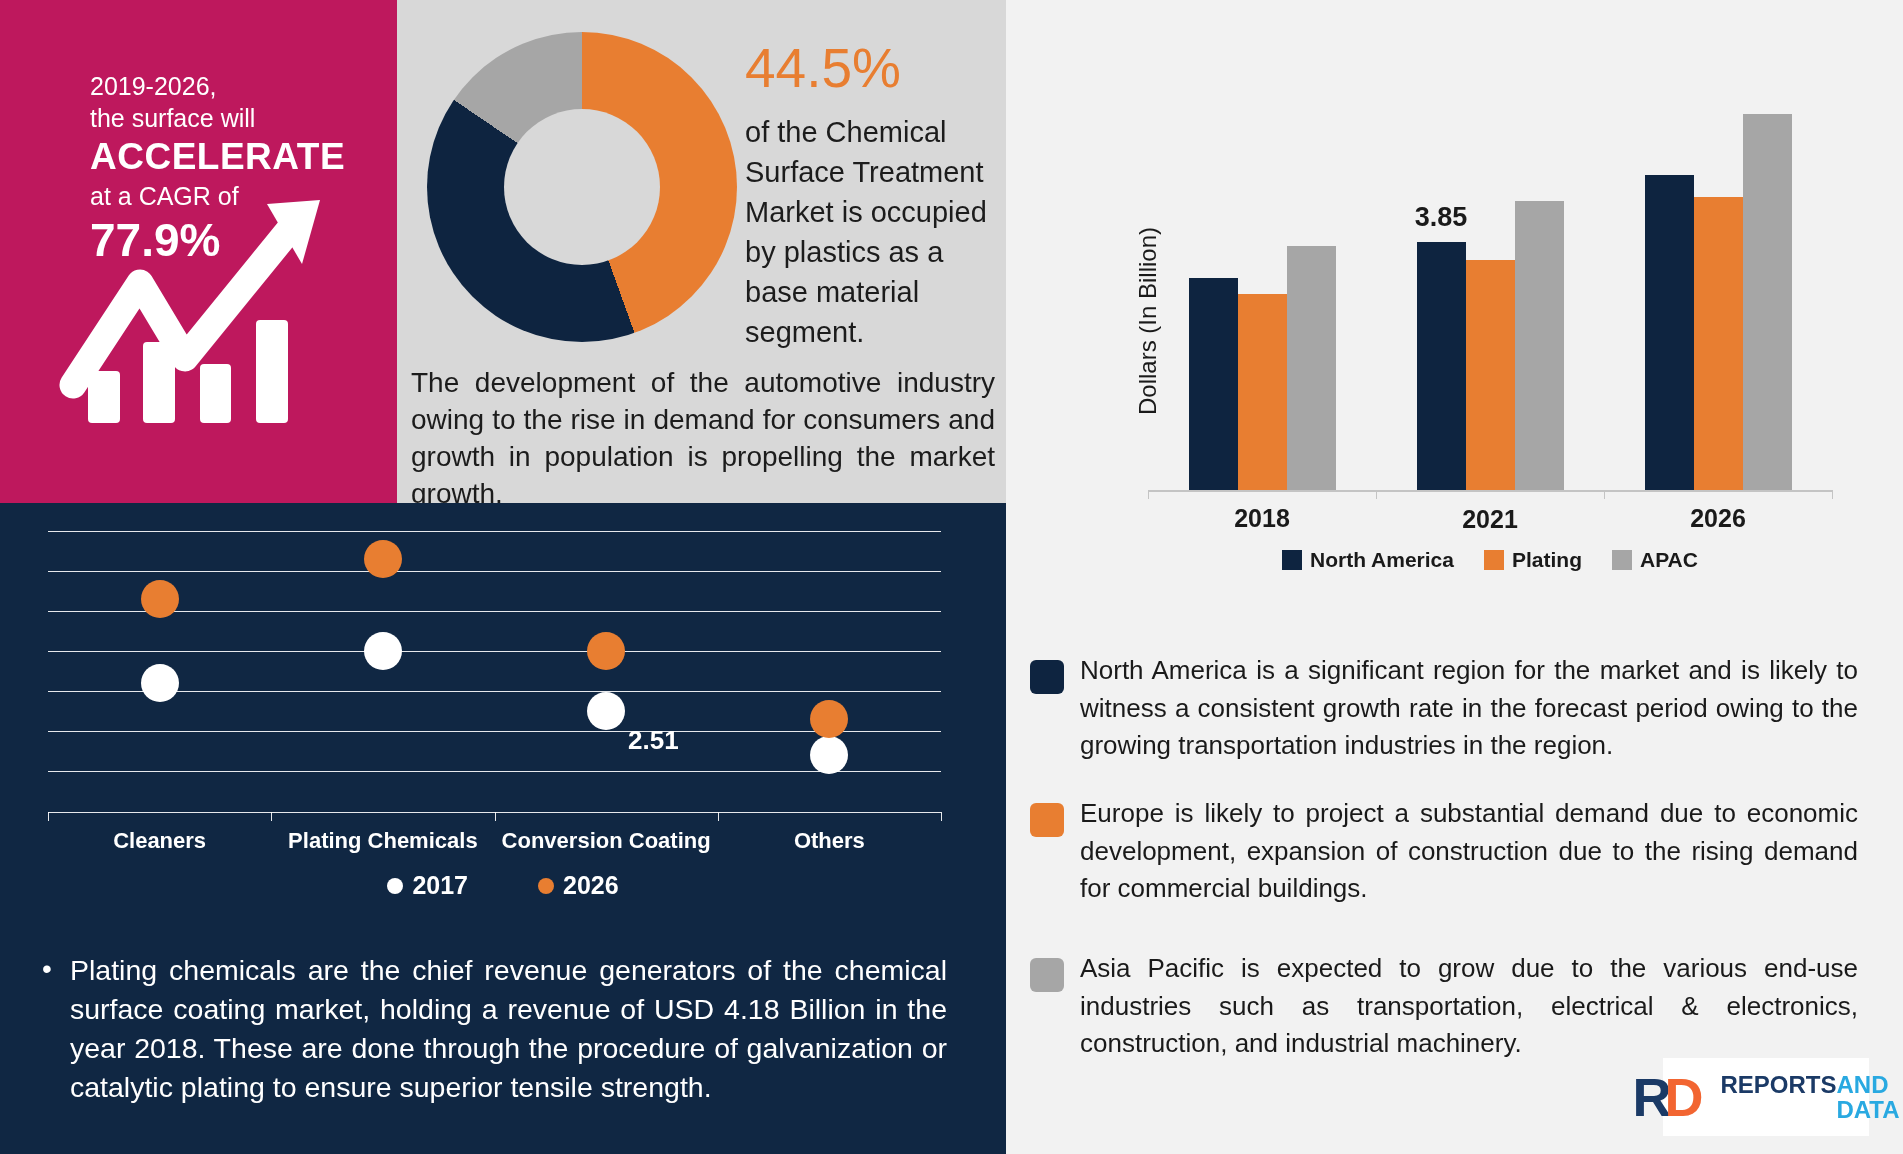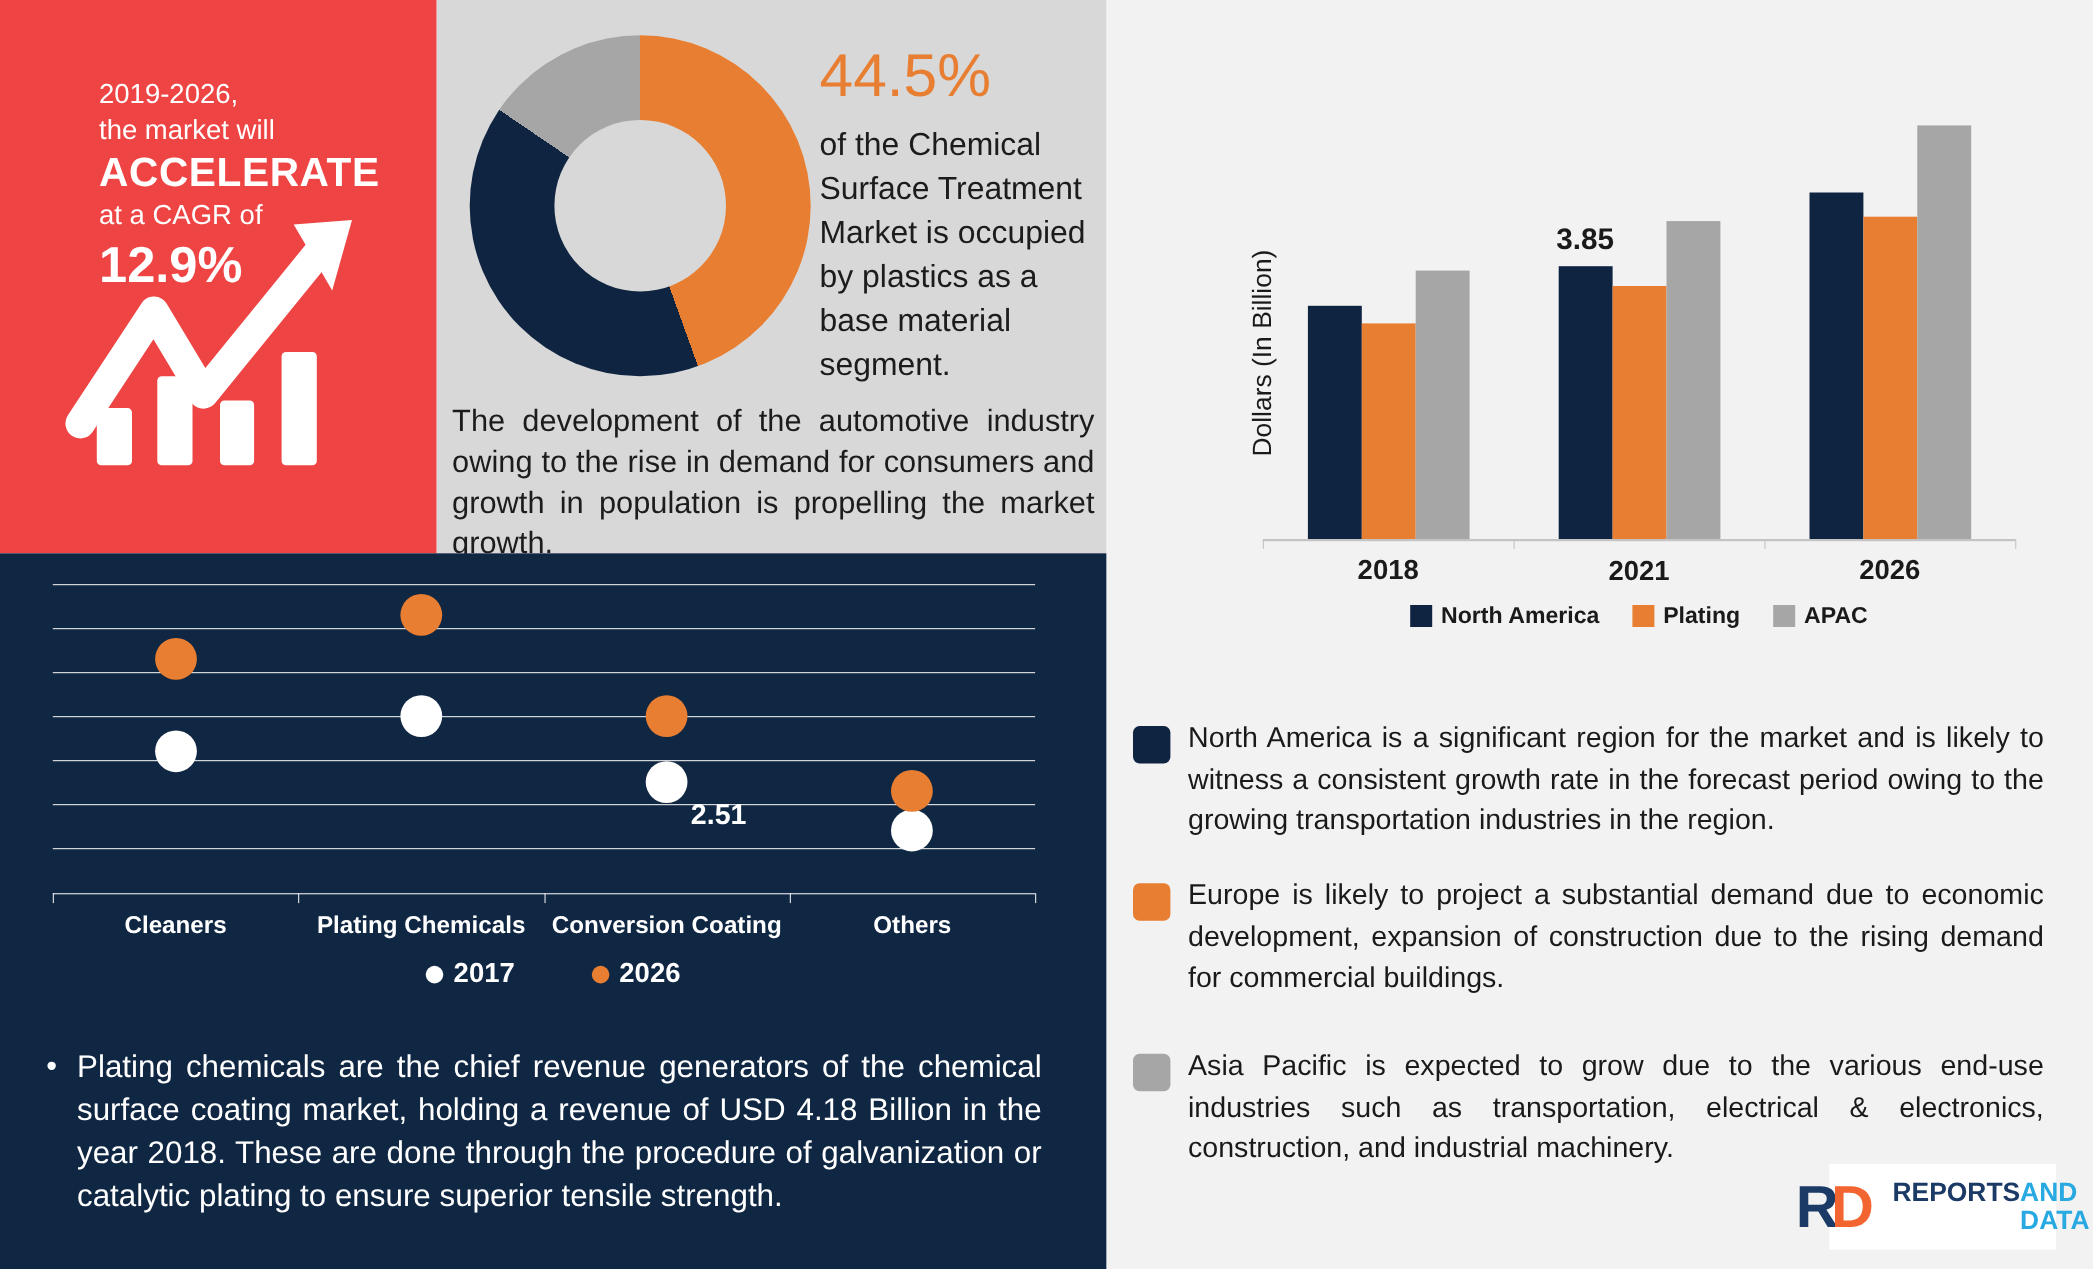--- a/index.html
+++ b/index.html
@@ -1,20 +1,20 @@
 <!DOCTYPE html>
 <html><head>
 <meta charset="utf-8">
 <style>
   html,body{margin:0;padding:0;background:#fff;}
   #stage{position:relative;width:1903px;height:1154px;overflow:hidden;
          font-family:"Liberation Sans",sans-serif;background:#fff;}
 
   
-  .orange-box{position:absolute;left:0;top:0;width:397px;height:503px;background:#ef4444;color:#fff;}
+  .orange-box{position:absolute;left:0;top:0;width:397px;height:503px;background:#be185d;color:#fff;}
   .promo-text{position:absolute;left:90px;top:70px;width:300px;}
   .promo-small{font-size:25px;line-height:32px;}
   .promo-accel{font-size:37px;font-weight:700;line-height:46px;letter-spacing:.5px;}
   .promo-rate{font-size:46px;font-weight:600;line-height:56px;}
   .growth-icon{position:absolute;left:58px;top:198px;}
 
   
   .gray-box{position:absolute;left:397px;top:0;width:609px;height:503px;background:#D8D8D8;color:#1c1c1c;}
   .donut{position:absolute;left:30px;top:32px;width:310px;height:310px;border-radius:50%;}
   .donut::after{content:"";position:absolute;left:77px;top:77px;width:156px;height:156px;border-radius:50%;background:#D8D8D8;}
@@ -65,24 +65,24 @@
   .logo-line2{color:#29A9E1;font-size:24px;line-height:25px;font-weight:600;}
 </style>
 </head>
 <body>
 
 <div id="stage">
 
   <div class="orange-box">
     <div class="promo-text">
       <div class="promo-small">2019-2026,</div>
-      <div class="promo-small">the market will</div>
+      <div class="promo-small">the surface will</div>
       <div class="promo-accel">ACCELERATE</div>
       <div class="promo-small">at a CAGR of</div>
-      <div class="promo-rate">12.9%</div>
+      <div class="promo-rate">77.9%</div>
     </div>
     <svg class="growth-icon" width="272" height="232" viewBox="0 0 272 232">
       <g fill="#FFFFFF">
         <rect x="30" y="173" width="32" height="52" rx="4"></rect>
         <rect x="85" y="144" width="32" height="81" rx="4"></rect>
         <rect x="142" y="166" width="31" height="59" rx="4"></rect>
         <rect x="198" y="122" width="32" height="103" rx="4"></rect>
       </g>
       <polyline points="15,187 82,85 127,160 236,26" fill="none" stroke="#FFFFFF" stroke-width="27" stroke-linecap="round" stroke-linejoin="round"></polyline>
       <polygon points="262,2 209,6 244,66" fill="#FFFFFF"></polygon>

